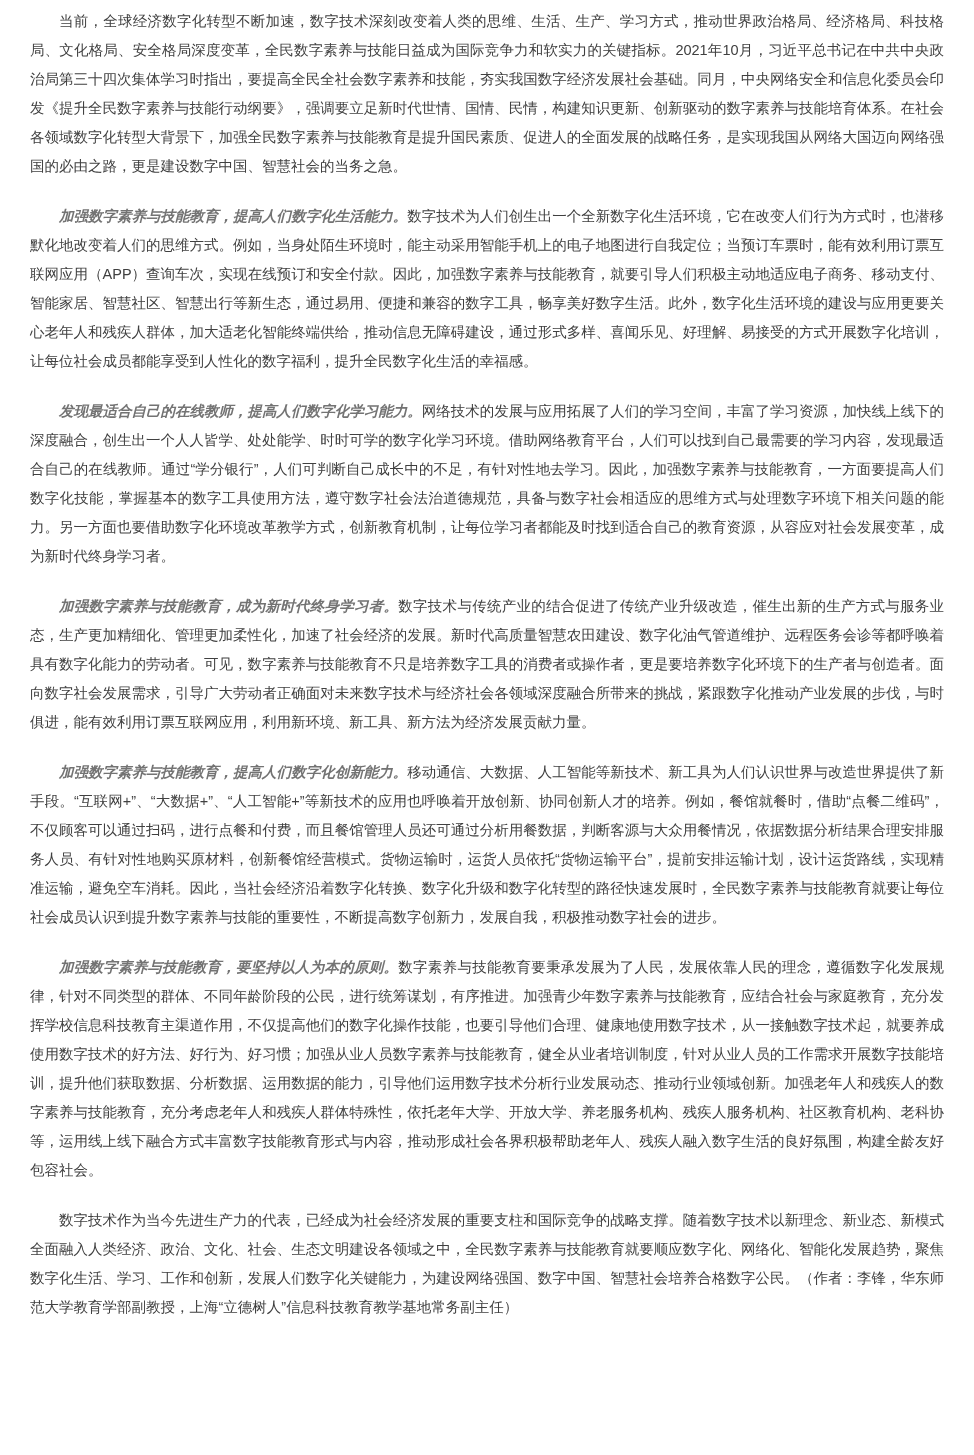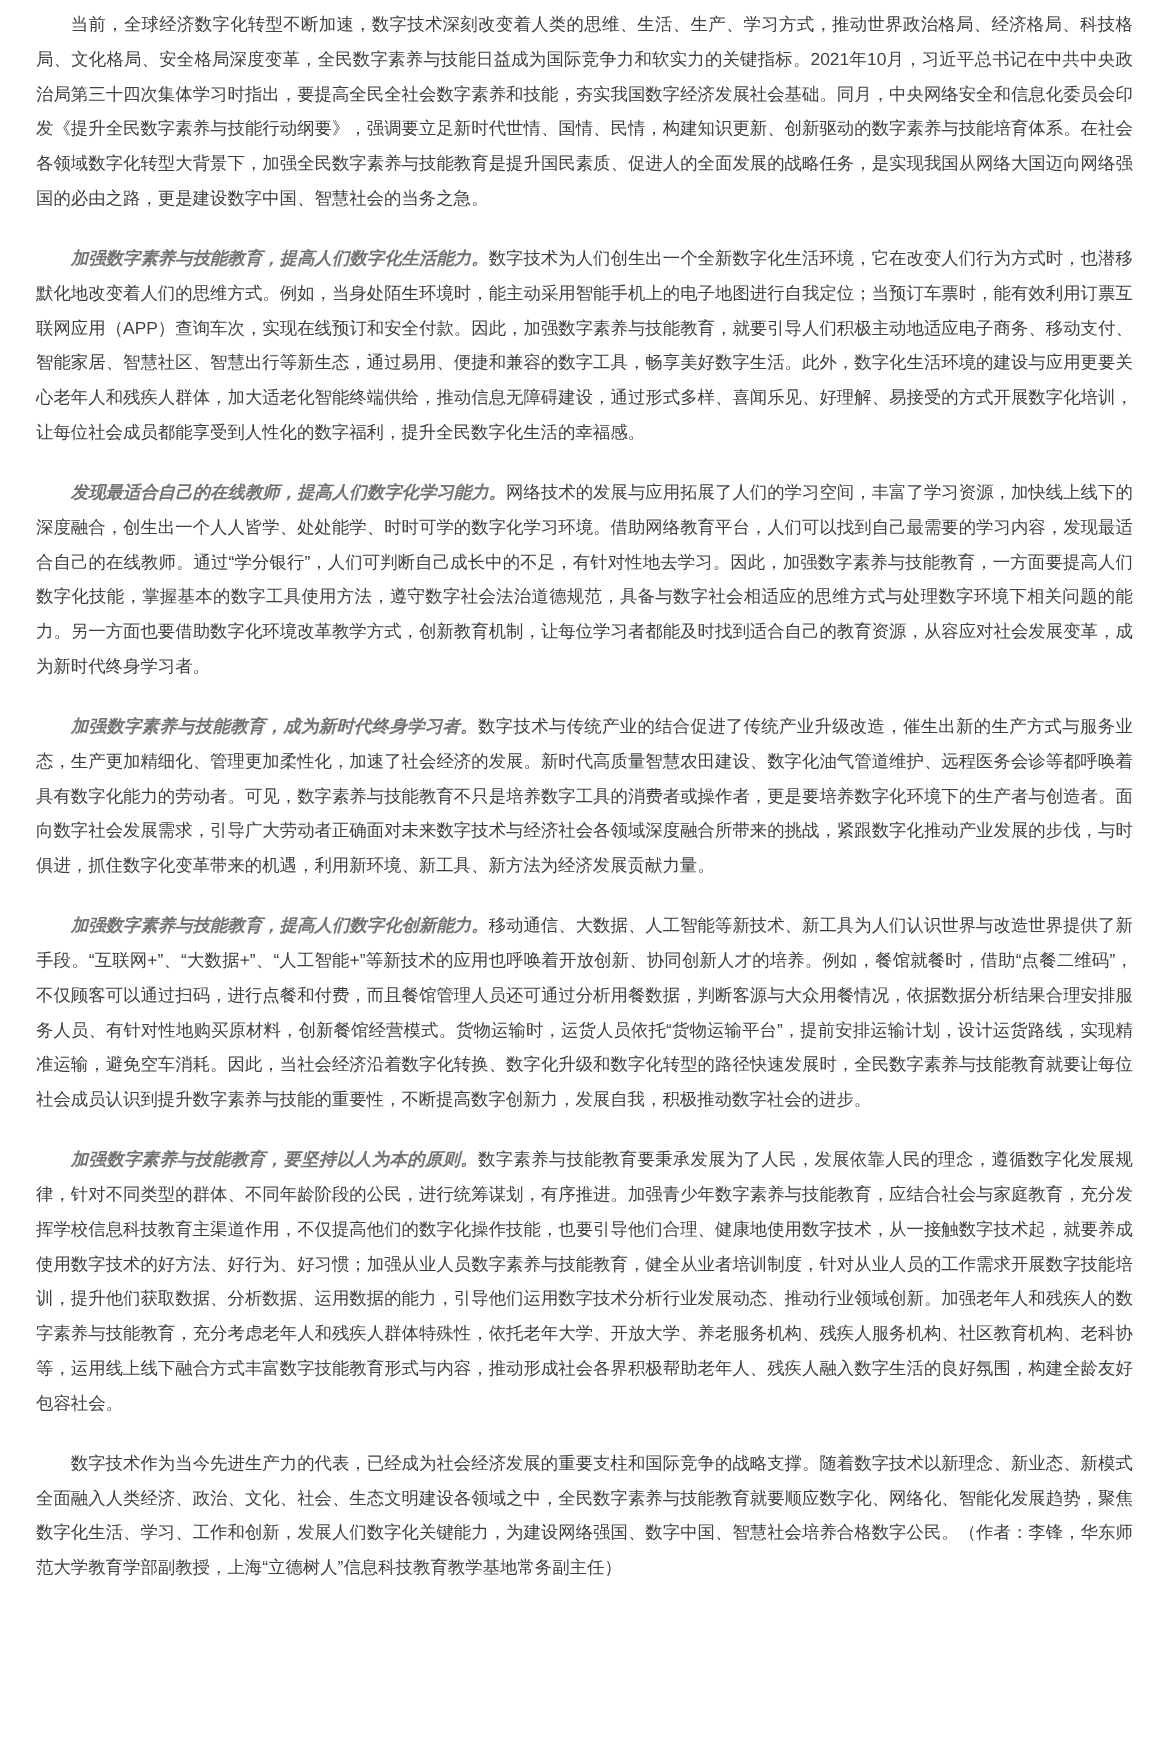--- a/index.html
+++ b/index.html
@@ -33,17 +33,17 @@
     font-style: italic;
   }
 </style>
 </head>
 <body>
 
 <div class="page">
   <p class="para"><b class="lead"></b><span>当前，全球经济数字化转型不断加速，数字技术深刻改变着人类的思维、生活、生产、学习方式，推动世界政治格局、经济格局、科技格局、文化格局、安全格局深度变革，全民数字素养与技能日益成为国际竞争力和软实力的关键指标。2021年10月，习近平总书记在中共中央政治局第三十四次集体学习时指出，要提高全民全社会数字素养和技能，夯实我国数字经济发展社会基础。同月，中央网络安全和信息化委员会印发《提升全民数字素养与技能行动纲要》，强调要立足新时代世情、国情、民情，构建知识更新、创新驱动的数字素养与技能培育体系。在社会各领域数字化转型大背景下，加强全民数字素养与技能教育是提升国民素质、促进人的全面发展的战略任务，是实现我国从网络大国迈向网络强国的必由之路，更是建设数字中国、智慧社会的当务之急。</span></p>
   <p class="para"><b class="lead">加强数字素养与技能教育，提高人们数字化生活能力。</b><span>数字技术为人们创生出一个全新数字化生活环境，它在改变人们行为方式时，也潜移默化地改变着人们的思维方式。例如，当身处陌生环境时，能主动采用智能手机上的电子地图进行自我定位；当预订车票时，能有效利用订票互联网应用（APP）查询车次，实现在线预订和安全付款。因此，加强数字素养与技能教育，就要引导人们积极主动地适应电子商务、移动支付、智能家居、智慧社区、智慧出行等新生态，通过易用、便捷和兼容的数字工具，畅享美好数字生活。此外，数字化生活环境的建设与应用更要关心老年人和残疾人群体，加大适老化智能终端供给，推动信息无障碍建设，通过形式多样、喜闻乐见、好理解、易接受的方式开展数字化培训，让每位社会成员都能享受到人性化的数字福利，提升全民数字化生活的幸福感。</span></p>
   <p class="para"><b class="lead">发现最适合自己的在线教师，提高人们数字化学习能力。</b><span>网络技术的发展与应用拓展了人们的学习空间，丰富了学习资源，加快线上线下的深度融合，创生出一个人人皆学、处处能学、时时可学的数字化学习环境。借助网络教育平台，人们可以找到自己最需要的学习内容，发现最适合自己的在线教师。通过“学分银行”，人们可判断自己成长中的不足，有针对性地去学习。因此，加强数字素养与技能教育，一方面要提高人们数字化技能，掌握基本的数字工具使用方法，遵守数字社会法治道德规范，具备与数字社会相适应的思维方式与处理数字环境下相关问题的能力。另一方面也要借助数字化环境改革教学方式，创新教育机制，让每位学习者都能及时找到适合自己的教育资源，从容应对社会发展变革，成为新时代终身学习者。</span></p>
-  <p class="para"><b class="lead">加强数字素养与技能教育，成为新时代终身学习者。</b><span>数字技术与传统产业的结合促进了传统产业升级改造，催生出新的生产方式与服务业态，生产更加精细化、管理更加柔性化，加速了社会经济的发展。新时代高质量智慧农田建设、数字化油气管道维护、远程医务会诊等都呼唤着具有数字化能力的劳动者。可见，数字素养与技能教育不只是培养数字工具的消费者或操作者，更是要培养数字化环境下的生产者与创造者。面向数字社会发展需求，引导广大劳动者正确面对未来数字技术与经济社会各领域深度融合所带来的挑战，紧跟数字化推动产业发展的步伐，与时俱进，抓住数字化变革带来的机遇，利用新环境、新工具、新方法为经济发展贡献力量。</span></p>
+  <p class="para"><b class="lead">加强数字素养与技能教育，成为新时代终身学习者。</b><span>数字技术与传统产业的结合促进了传统产业升级改造，催生出新的生产方式与服务业态，生产更加精细化、管理更加柔性化，加速了社会经济的发展。新时代高质量智慧农田建设、数字化油气管道维护、远程医务会诊等都呼唤着具有数字化能力的劳动者。可见，数字素养与技能教育不只是培养数字工具的消费者或操作者，更是要培养数字化环境下的生产者与创造者。面向数字社会发展需求，引导广大劳动者正确面对未来数字技术与经济社会各领域深度融合所带来的挑战，紧跟数字化推动产业发展的步伐，与时俱进，能有效利用订票互联网应用，利用新环境、新工具、新方法为经济发展贡献力量。</span></p>
   <p class="para"><b class="lead">加强数字素养与技能教育，提高人们数字化创新能力。</b><span>移动通信、大数据、人工智能等新技术、新工具为人们认识世界与改造世界提供了新手段。“互联网+”、“大数据+”、“人工智能+”等新技术的应用也呼唤着开放创新、协同创新人才的培养。例如，餐馆就餐时，借助“点餐二维码”，不仅顾客可以通过扫码，进行点餐和付费，而且餐馆管理人员还可通过分析用餐数据，判断客源与大众用餐情况，依据数据分析结果合理安排服务人员、有针对性地购买原材料，创新餐馆经营模式。货物运输时，运货人员依托“货物运输平台”，提前安排运输计划，设计运货路线，实现精准运输，避免空车消耗。因此，当社会经济沿着数字化转换、数字化升级和数字化转型的路径快速发展时，全民数字素养与技能教育就要让每位社会成员认识到提升数字素养与技能的重要性，不断提高数字创新力，发展自我，积极推动数字社会的进步。</span></p>
   <p class="para"><b class="lead">加强数字素养与技能教育，要坚持以人为本的原则。</b><span>数字素养与技能教育要秉承发展为了人民，发展依靠人民的理念，遵循数字化发展规律，针对不同类型的群体、不同年龄阶段的公民，进行统筹谋划，有序推进。加强青少年数字素养与技能教育，应结合社会与家庭教育，充分发挥学校信息科技教育主渠道作用，不仅提高他们的数字化操作技能，也要引导他们合理、健康地使用数字技术，从一接触数字技术起，就要养成使用数字技术的好方法、好行为、好习惯；加强从业人员数字素养与技能教育，健全从业者培训制度，针对从业人员的工作需求开展数字技能培训，提升他们获取数据、分析数据、运用数据的能力，引导他们运用数字技术分析行业发展动态、推动行业领域创新。加强老年人和残疾人的数字素养与技能教育，充分考虑老年人和残疾人群体特殊性，依托老年大学、开放大学、养老服务机构、残疾人服务机构、社区教育机构、老科协等，运用线上线下融合方式丰富数字技能教育形式与内容，推动形成社会各界积极帮助老年人、残疾人融入数字生活的良好氛围，构建全龄友好包容社会。</span></p>
   <p class="para"><b class="lead"></b><span>数字技术作为当今先进生产力的代表，已经成为社会经济发展的重要支柱和国际竞争的战略支撑。随着数字技术以新理念、新业态、新模式全面融入人类经济、政治、文化、社会、生态文明建设各领域之中，全民数字素养与技能教育就要顺应数字化、网络化、智能化发展趋势，聚焦数字化生活、学习、工作和创新，发展人们数字化关键能力，为建设网络强国、数字中国、智慧社会培养合格数字公民。（作者：李锋，华东师范大学教育学部副教授，上海“立德树人”信息科技教育教学基地常务副主任）</span></p>
 </div>
 
 </body></html>

